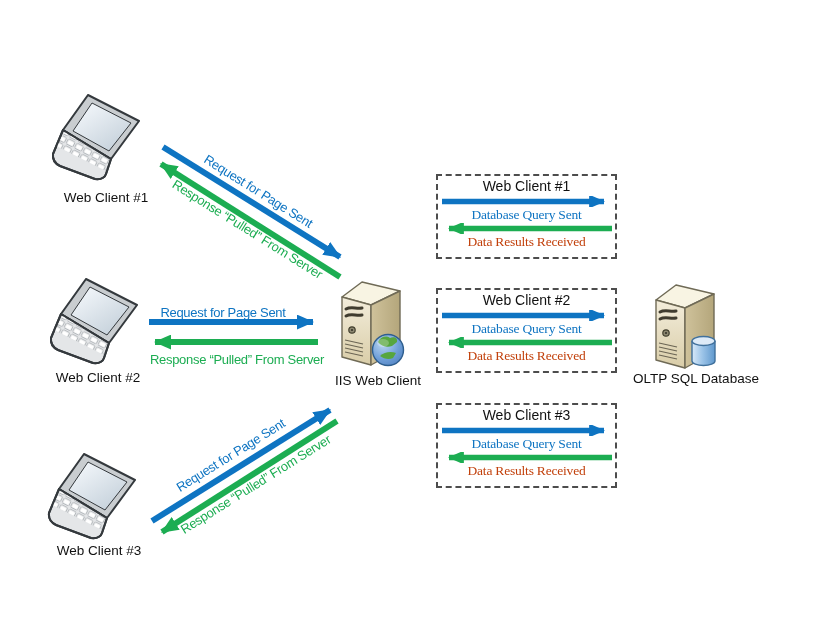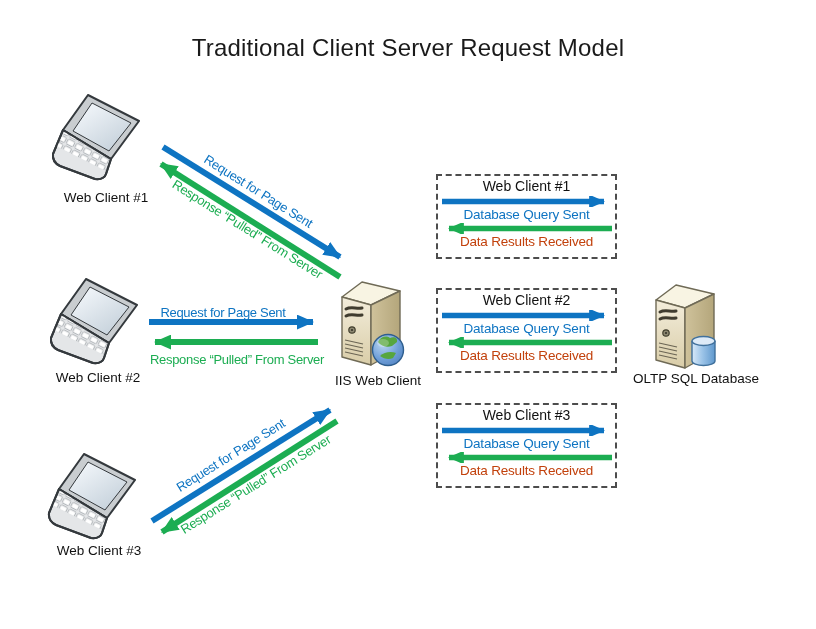--- a/index.html
+++ b/index.html
@@ -29,21 +29,21 @@
     background: #ffffff;
     padding-top: 2px;
   }
   .qbox-title {
     text-align: center; font-size: 14px; color: #111;
     height: 17px; line-height: 17px;
   }
   .qbox svg { display: block; margin: 1px 0 0 0; }
   .qlabel {
     text-align: center; font-size: 13.5px; height: 15px; line-height: 15px;
-    letter-spacing: -0.2px; white-space: nowrap;
+    letter-spacing: -0.2px; white-space: nowrap; font-family: Liberation Serif, serif;
   }
   .qlabel.blue  { color: #0e74c2; }
   .qlabel.green { color: #c2410c; }
   .flow-label {
     font-size: 13px; letter-spacing: -0.3px;
   }
   .flow-label.blue  { fill: #0e74c2; }
   .flow-label.green { fill: #1cad52; }
 </style>
 </head>
@@ -80,21 +80,20 @@
       </pattern>
       <marker id="headB" markerWidth="2.9" markerHeight="2.5" refX="2.7" refY="1.25" orient="auto" markerUnits="strokeWidth">
         <path d="M0,0 L2.9,1.25 L0,2.5 Z" fill="#0e74c2"></path>
       </marker>
       <marker id="headG" markerWidth="2.9" markerHeight="2.5" refX="2.7" refY="1.25" orient="auto" markerUnits="strokeWidth">
         <path d="M0,0 L2.9,1.25 L0,2.5 Z" fill="#1cad52"></path>
       </marker>
     </defs>
   </svg>
 
-  <div class="title">Traditional Client Server Request Model</div>
 
   <svg class="abs" style="left:48px;top:94px" width="100" height="92" viewBox="0 0 100 92">
     <g stroke="#34393d" stroke-width="2" stroke-linejoin="round">
       <path d="M40,1 L91,27 L63,65 L15,36 Z" fill="#c9cdd0"></path>
       <path d="M44,9 L83,29 L61,57 L25,37 Z" fill="url(#scr)" stroke-width="1"></path>
       <path d="M15,36 L63,65 L58,80 Q56,86 47,85 L12,72 Q4,68 5,60 Z" fill="#e4e6e8"></path>
     </g>
     <path d="M17,38 L62,65 L58,77 L8,52 Z" fill="url(#keys)" stroke="none"></path>
     <path d="M15,36 L63,65 L58,80 Q56,86 47,85 L12,72 Q4,68 5,60 Z" fill="none" stroke="#34393d" stroke-width="2" stroke-linejoin="round"></path>
   </svg>

